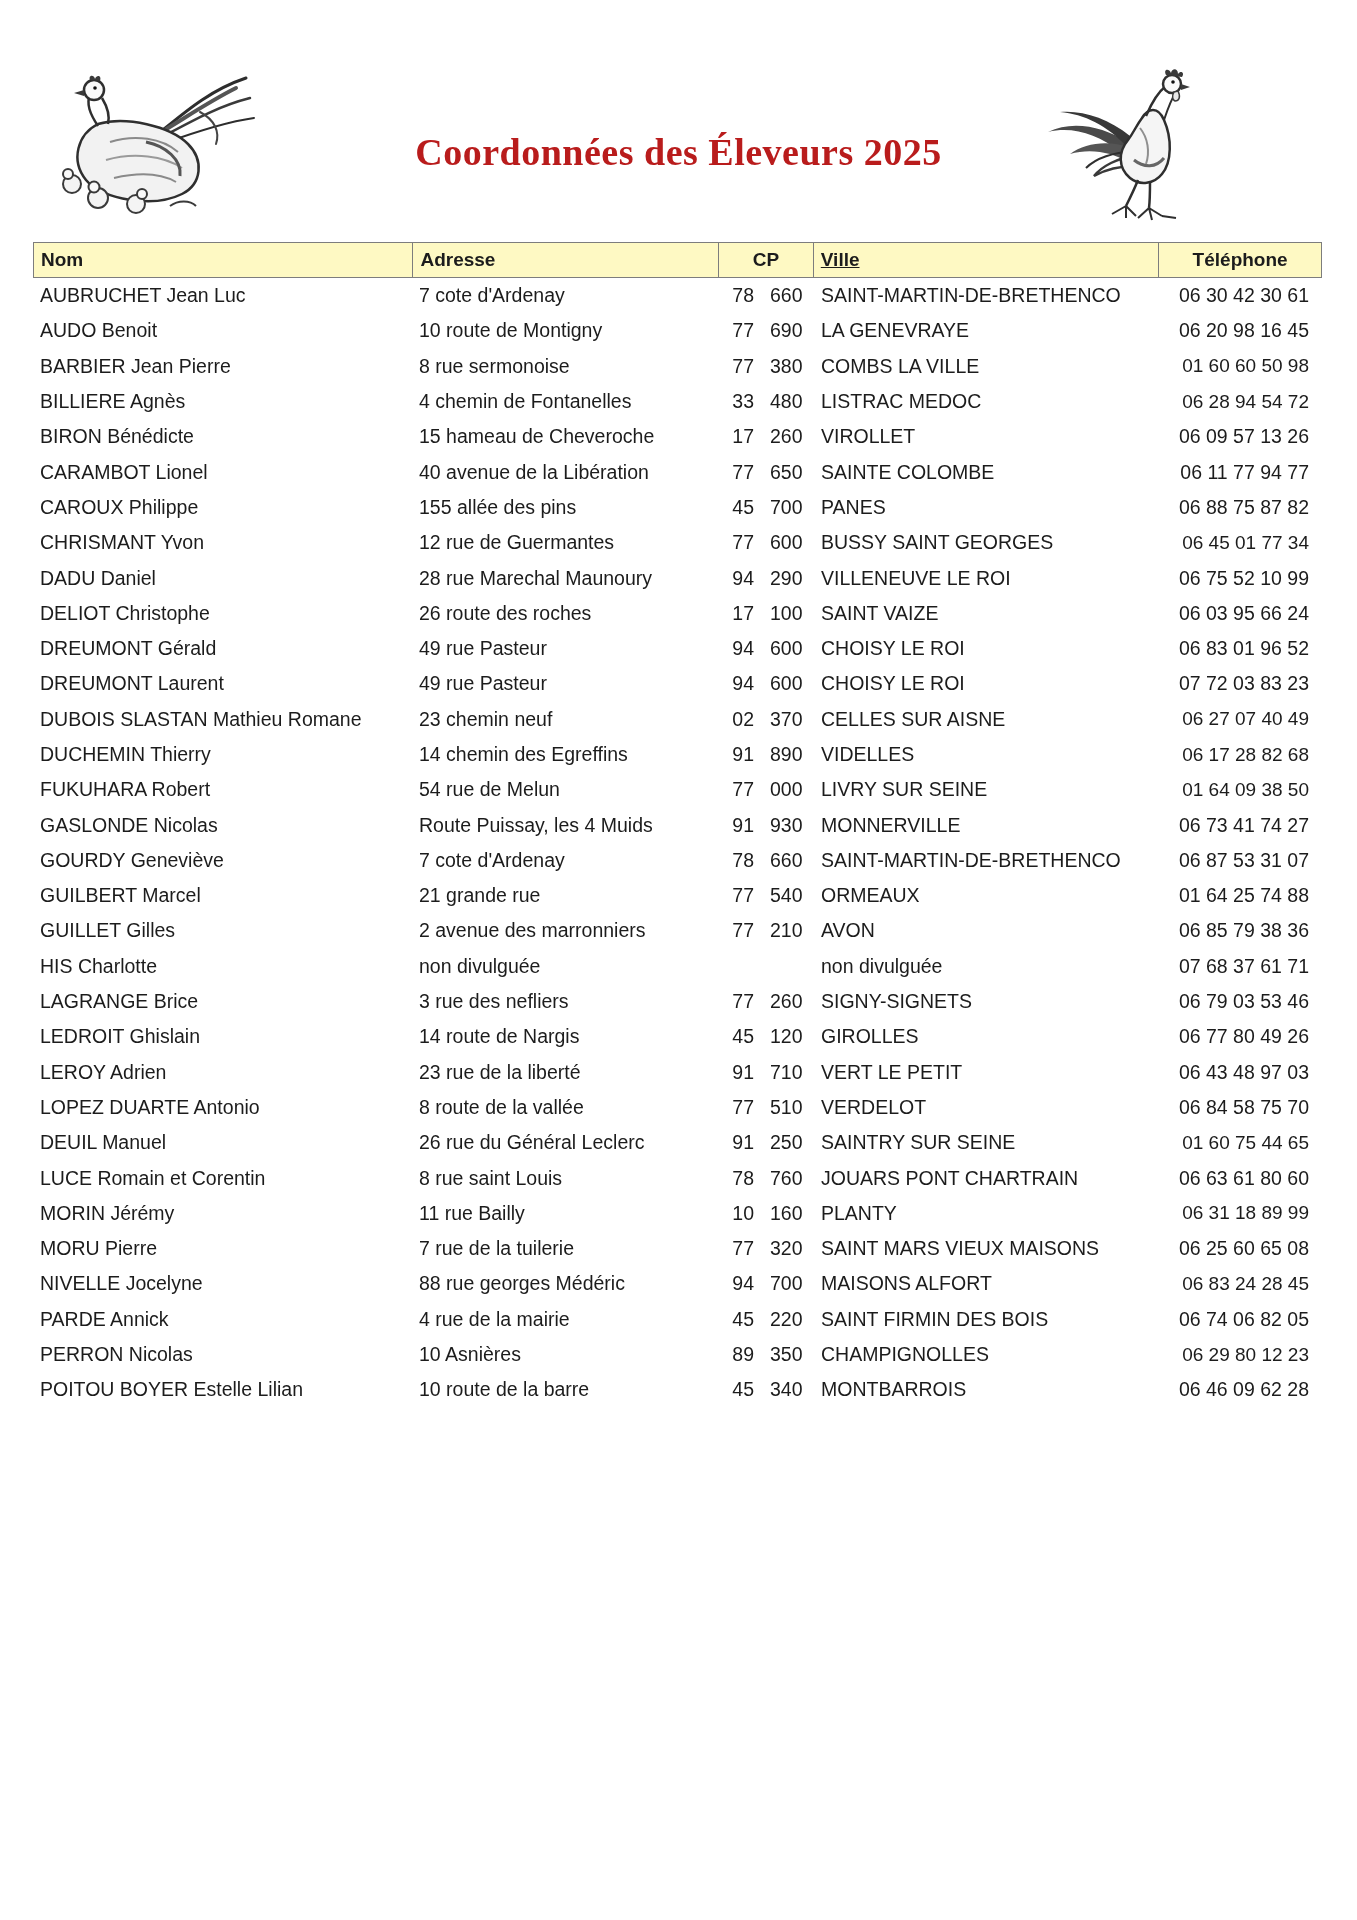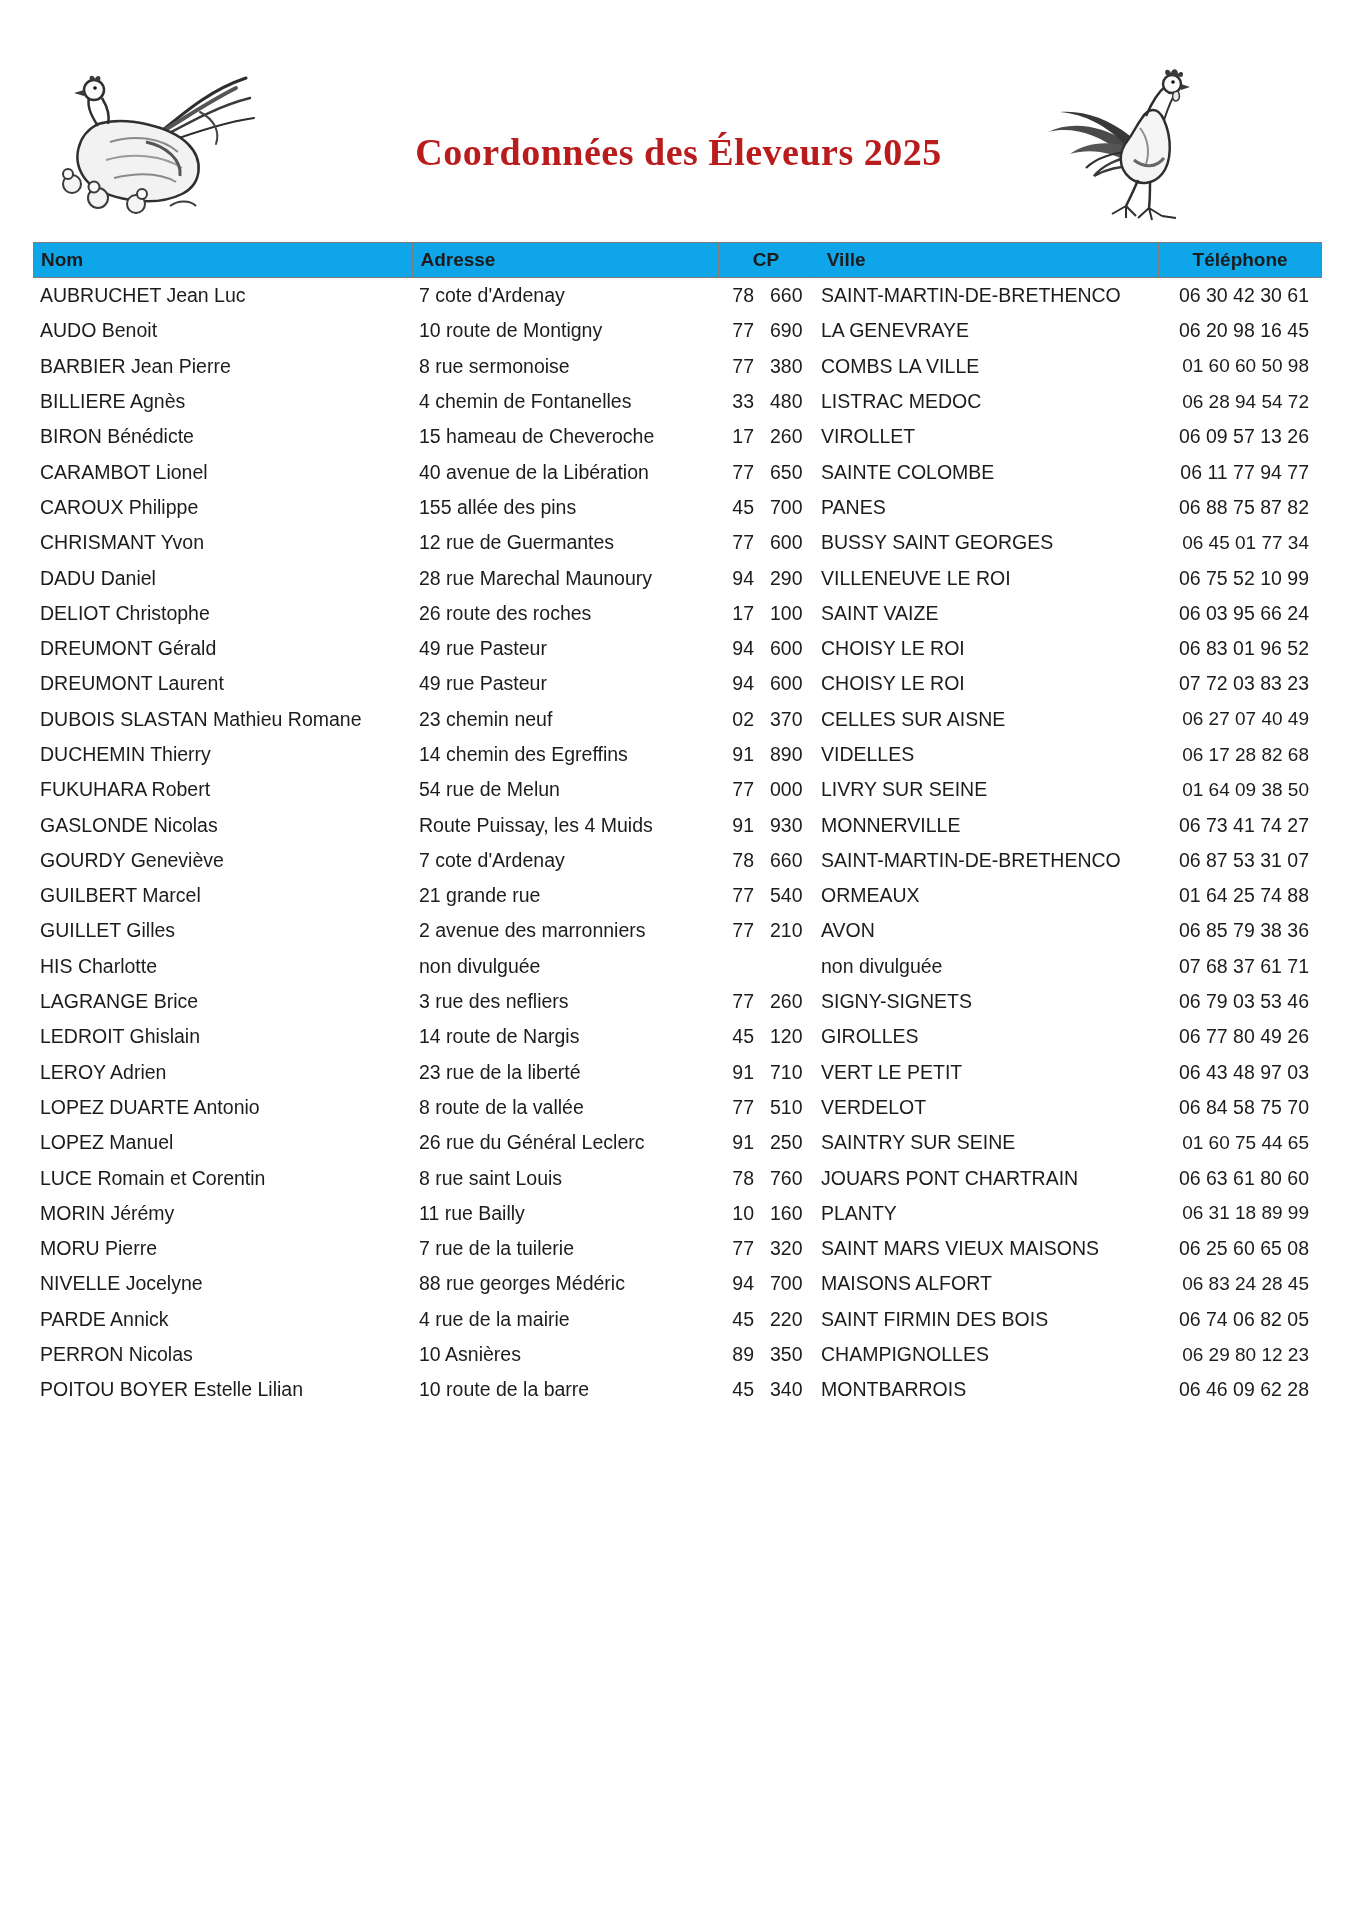--- a/index.html
+++ b/index.html
@@ -11,28 +11,28 @@
     position:absolute;left:0;top:130px;width:1357px;text-align:center;
     font-family:"Liberation Serif", serif;font-weight:bold;font-size:38px;color:#b91c1c;
     letter-spacing:0.5px;
   }
   .hen-art{position:absolute;left:50px;top:72px;width:220px;height:148px;}
   .rooster-art{position:absolute;left:1042px;top:68px;width:192px;height:158px;}
 
   .tbl{position:absolute;left:33px;top:242px;width:1289px;}
   .thead{
     display:flex;height:36px;box-sizing:border-box;
-    border:1.5px solid #7d7d7d;background:#0ea5e9;
+    border:1.5px solid #7d7d7d;background:#fef9c3;
     font-weight:bold;font-size:19px;align-items:flex-end;
   }
   .thead .hc{box-sizing:border-box;height:100%;display:flex;align-items:center;overflow:hidden;}
   .hc.c-nom{width:379px;padding-left:7px;}
   .hc.c-adr{width:306px;padding-left:7px;border-left:1.5px solid #7d7d7d;}
   .hc.c-cp{width:95px;justify-content:center;border-left:1.5px solid #7d7d7d;}
-  .hc.c-ville{width:346px;padding-left:13px;border-left:1.5px solid #7d7d7d;}
+  .hc.c-ville{width:346px;padding-left:7px;border-left:1.5px solid #7d7d7d;text-decoration:underline;}
   .hc.c-tel{width:163px;justify-content:center;border-left:1.5px solid #7d7d7d;}
 
   .tbody{font-size:19.5px;}
   .tr{display:flex;height:35.3px;align-items:center;}
   .td{box-sizing:border-box;overflow:hidden;white-space:nowrap;}
   .td.c-nom{width:379px;padding-left:7px;}
   .td.c-adr{width:306px;padding-left:7px;}
   .td.c-cp{width:95px;display:flex;}
   .td.c-cp .cp1{width:36px;text-align:right;}
   .td.c-cp .cp2{margin-left:16px;}
@@ -348,21 +348,21 @@
     <div class="td c-nom">LOPEZ DUARTE Antonio</div>
     <div class="td c-adr">8 route de la vallée</div>
     <div class="td c-cp">
       <span class="cp1">77</span>
       <span class="cp2">510</span>
     </div>
     <div class="td c-ville">VERDELOT</div>
     <div class="td c-tel">06 84 58 75 70</div>
   </div>
       <div class="tr">
-    <div class="td c-nom">LOPEZ Manuel</div>
+    <div class="td c-nom">DEUIL Manuel</div>
     <div class="td c-adr">26 rue du Général Leclerc</div>
     <div class="td c-cp">
       <span class="cp1">91</span>
       <span class="cp2">250</span>
     </div>
     <div class="td c-ville">SAINTRY SUR SEINE</div>
     <div class="td c-tel small">01 60 75 44 65</div>
   </div>
       <div class="tr">
     <div class="td c-nom">LUCE Romain et Corentin</div>

